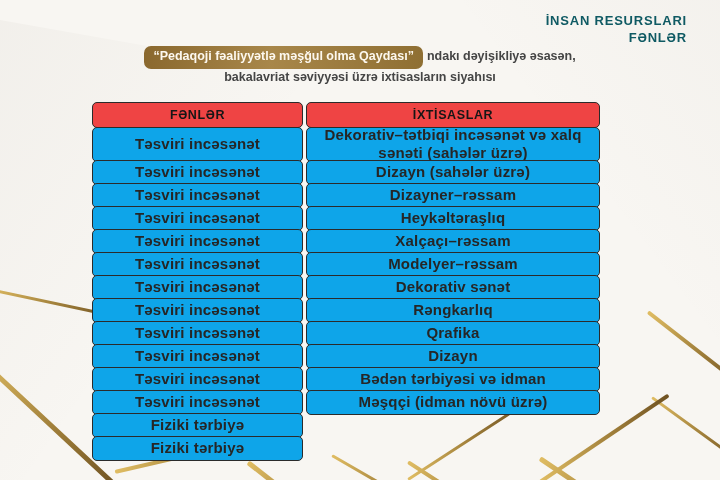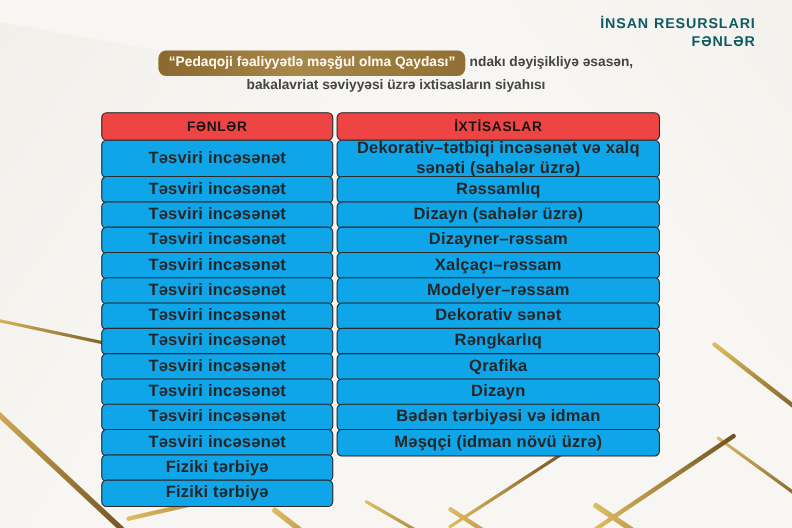--- a/index.html
+++ b/index.html
@@ -126,23 +126,23 @@
         <div class="cell">Təsviri incəsənət</div>
         <div class="cell">Təsviri incəsənət</div>
         <div class="cell">Təsviri incəsənət</div>
         <div class="cell">Təsviri incəsənət</div>
         <div class="cell">Fiziki tərbiyə</div>
         <div class="cell">Fiziki tərbiyə</div>
       </div>
     <div class="col col-specialties">
         <div class="cell cell--header">İXTİSASLAR</div>
         <div class="cell cell--tall">Dekorativ–tətbiqi incəsənət və xalq sənəti (sahələr üzrə)</div>
-        <div class="cell">Rəssamlıq</div>
         <div class="cell">Dizayn (sahələr üzrə)</div>
         <div class="cell">Dizayner–rəssam</div>
+        <div class="cell">Heykəltəraşlıq</div>
         <div class="cell">Xalçaçı–rəssam</div>
         <div class="cell">Modelyer–rəssam</div>
         <div class="cell">Dekorativ sənət</div>
         <div class="cell">Rəngkarlıq</div>
         <div class="cell">Qrafika</div>
         <div class="cell">Dizayn</div>
         <div class="cell">Bədən tərbiyəsi və idman</div>
         <div class="cell">Məşqçi (idman növü üzrə)</div>
       </div>
   </div>

